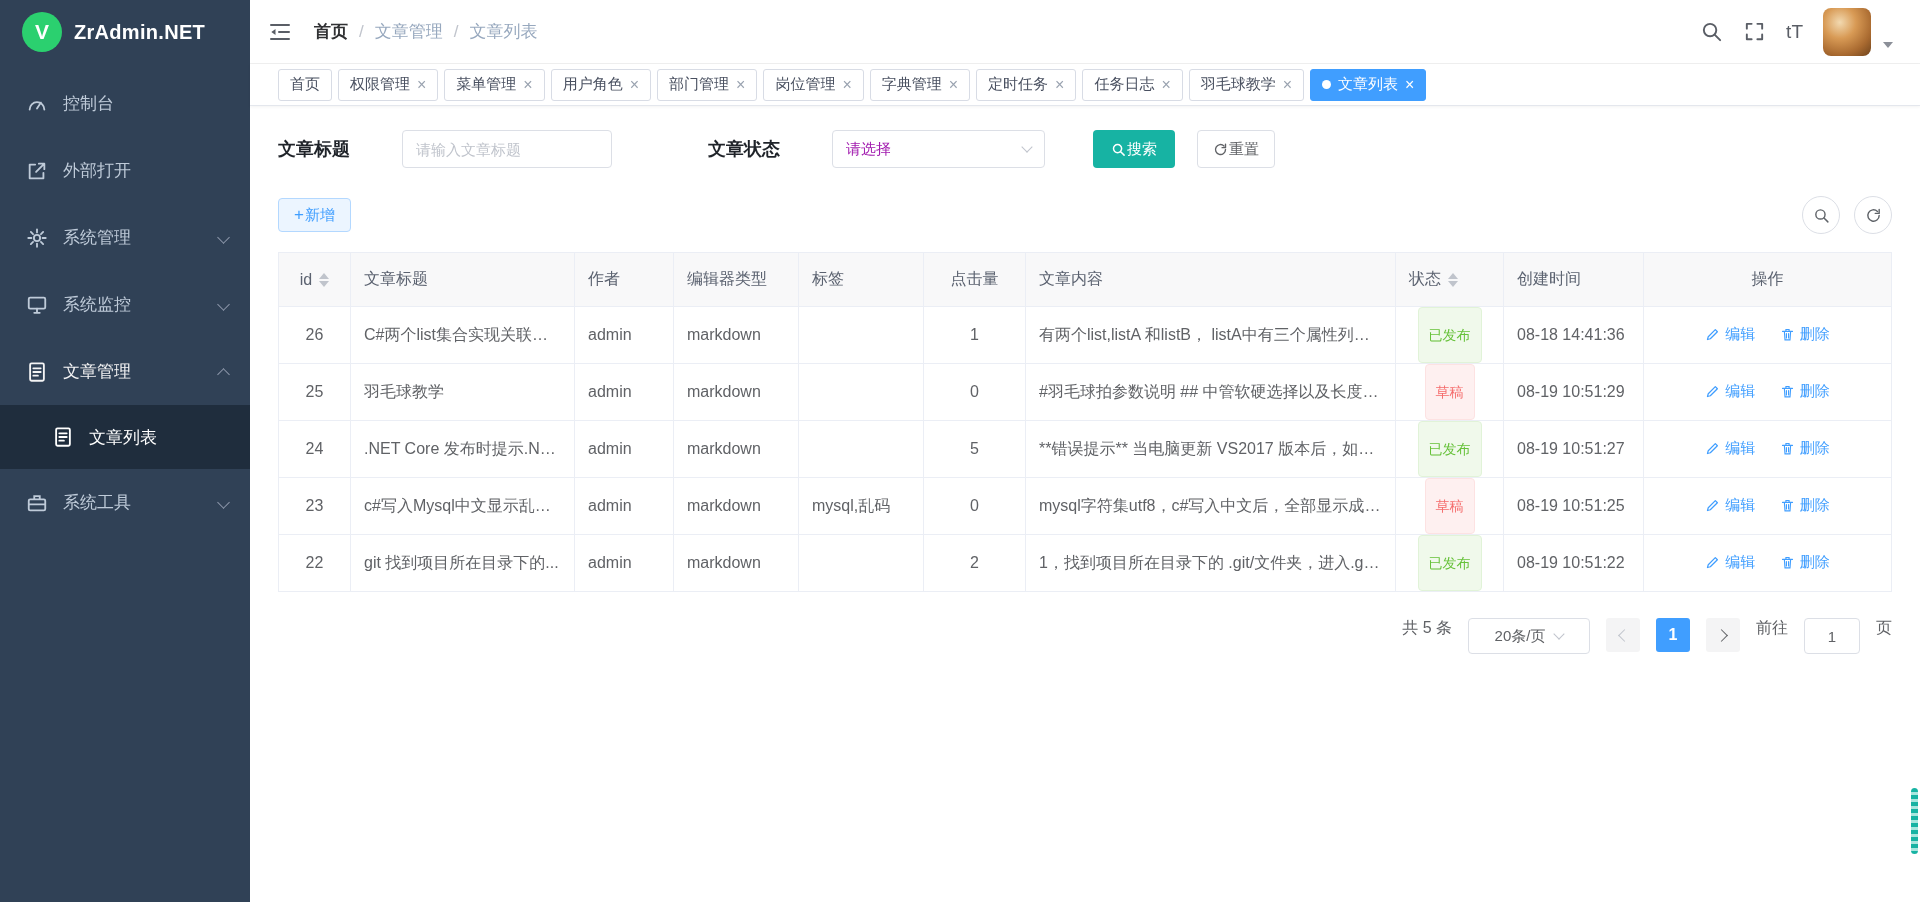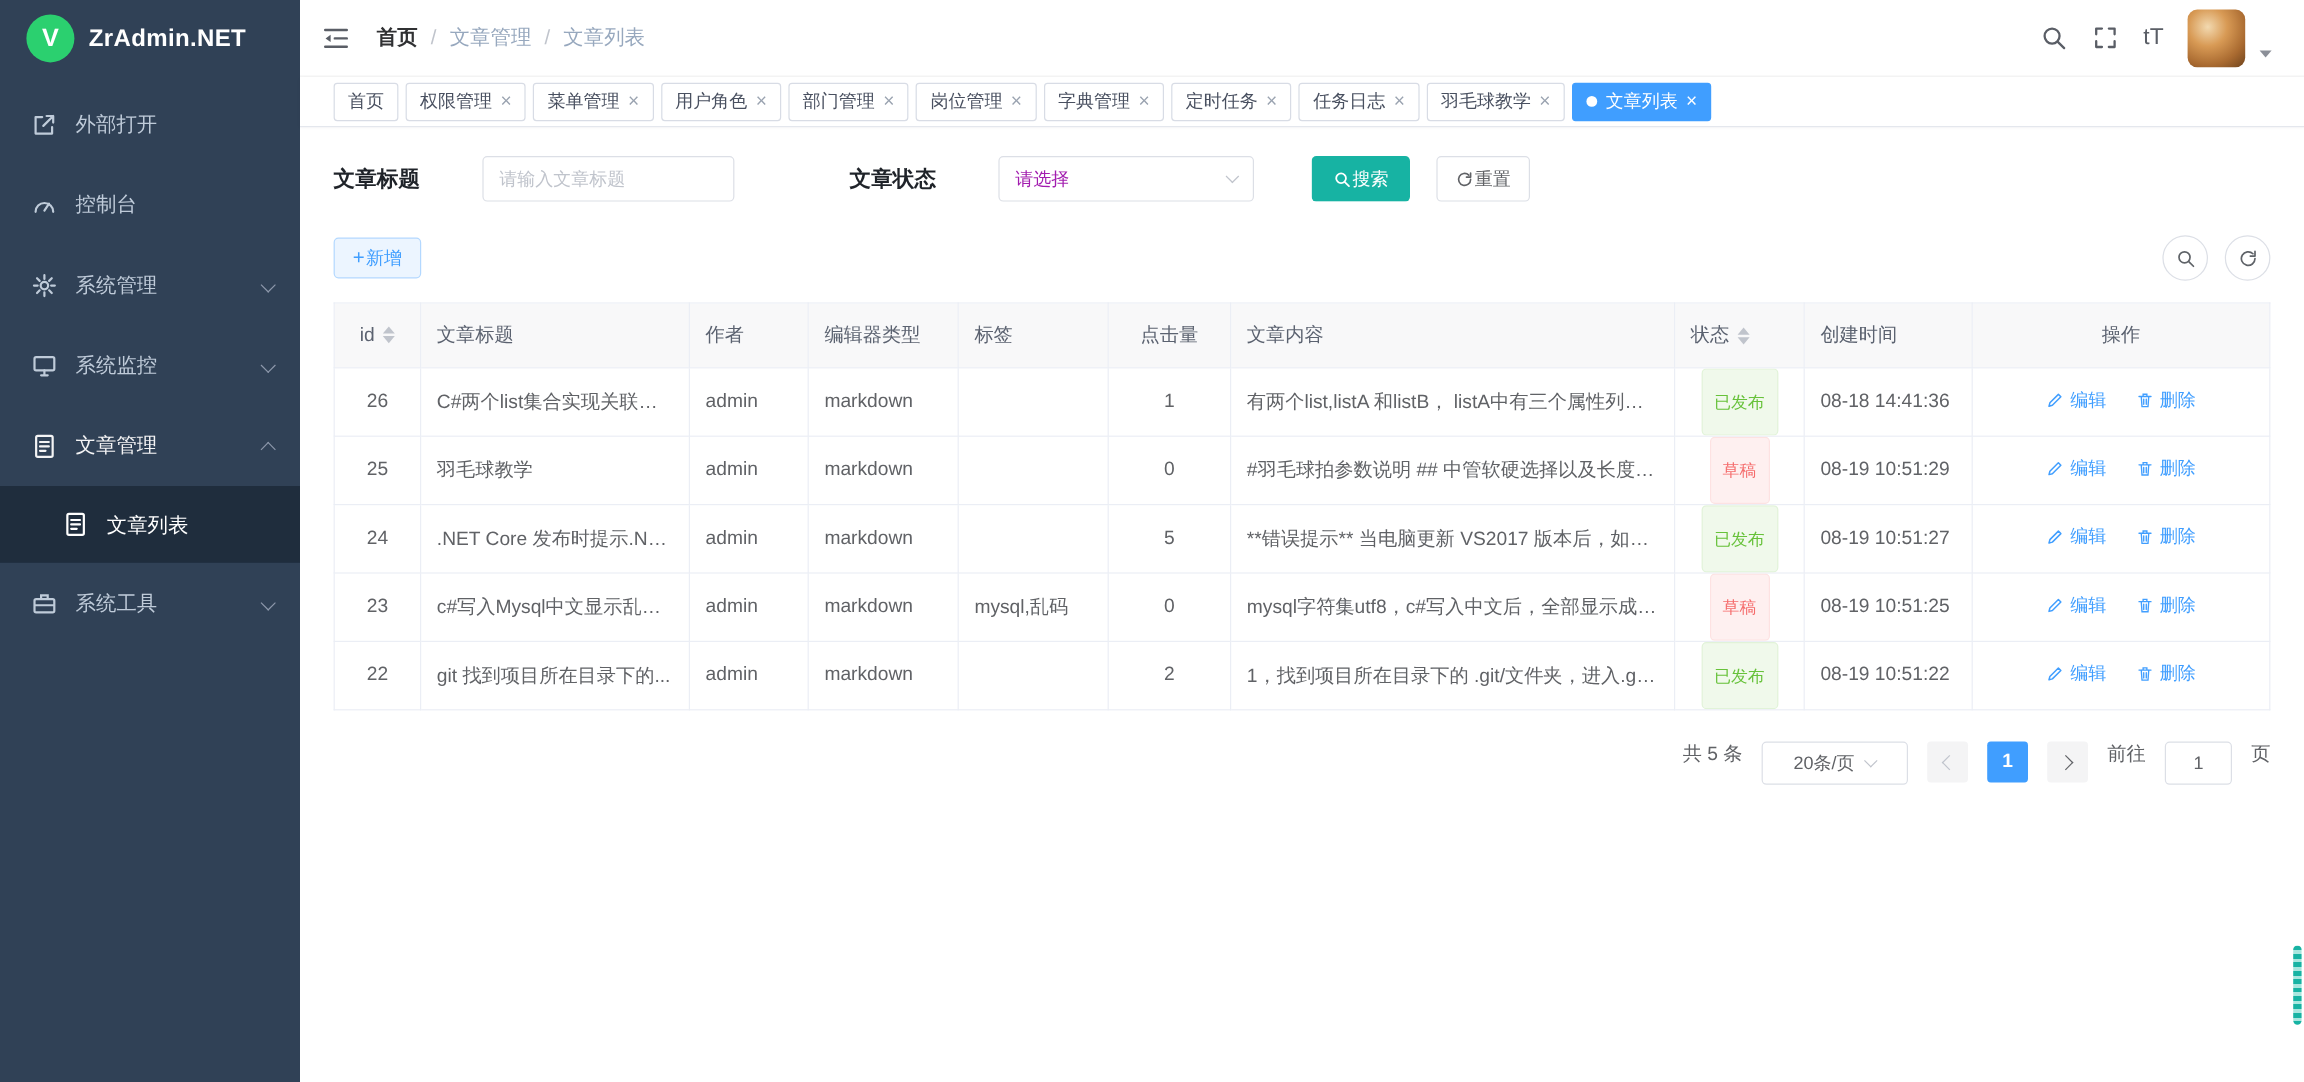--- a/index.html
+++ b/index.html
@@ -138,33 +138,33 @@
     <div class="logo">
       <div class="logo-circle">
           <span>V</span>
         </div>
       <span class="logo-text">ZrAdmin.NET</span>
     </div>
     <nav class="menu">
       <div class="menu-item">
         <span class="mi-icon">
           <svg viewBox="0 0 24 24">
-              <path d="M14 4h6v6M20 4l-9 9M10 5H4v15h15v-6" fill="none" stroke="currentColor" stroke-width="2" stroke-linecap="round" stroke-linejoin="round"></path>
-            </svg>
-        </span>
-        <span class="mi-label">外部打开</span>
-      </div>
-      <div class="menu-item">
-        <span class="mi-icon">
-          <svg viewBox="0 0 24 24">
               <path d="M4 18a8 8 0 1 1 16 0" fill="none" stroke="currentColor" stroke-width="2" stroke-linecap="round"></path>
               <line x1="12" y1="17" x2="16.2" y2="10.5" stroke="currentColor" stroke-width="2" stroke-linecap="round"></line>
             </svg>
         </span>
         <span class="mi-label">控制台</span>
+      </div>
+      <div class="menu-item">
+        <span class="mi-icon">
+          <svg viewBox="0 0 24 24">
+              <path d="M14 4h6v6M20 4l-9 9M10 5H4v15h15v-6" fill="none" stroke="currentColor" stroke-width="2" stroke-linecap="round" stroke-linejoin="round"></path>
+            </svg>
+        </span>
+        <span class="mi-label">外部打开</span>
       </div>
       <div class="menu-item">
         <span class="mi-icon">
           <svg viewBox="0 0 24 24">
               <circle cx="12" cy="12" r="3.4" fill="none" stroke="currentColor" stroke-width="2"></circle>
               <path d="M12 2.5v3.4M12 18.1v3.4M2.5 12h3.4M18.1 12h3.4M5.3 5.3l2.4 2.4M16.3 16.3l2.4 2.4M18.7 5.3l-2.4 2.4M7.7 16.3l-2.4 2.4" stroke="currentColor" stroke-width="2" stroke-linecap="round"></path>
             </svg>
         </span>
         <span class="mi-label">系统管理</span>
         <span class="chevron"></span>

